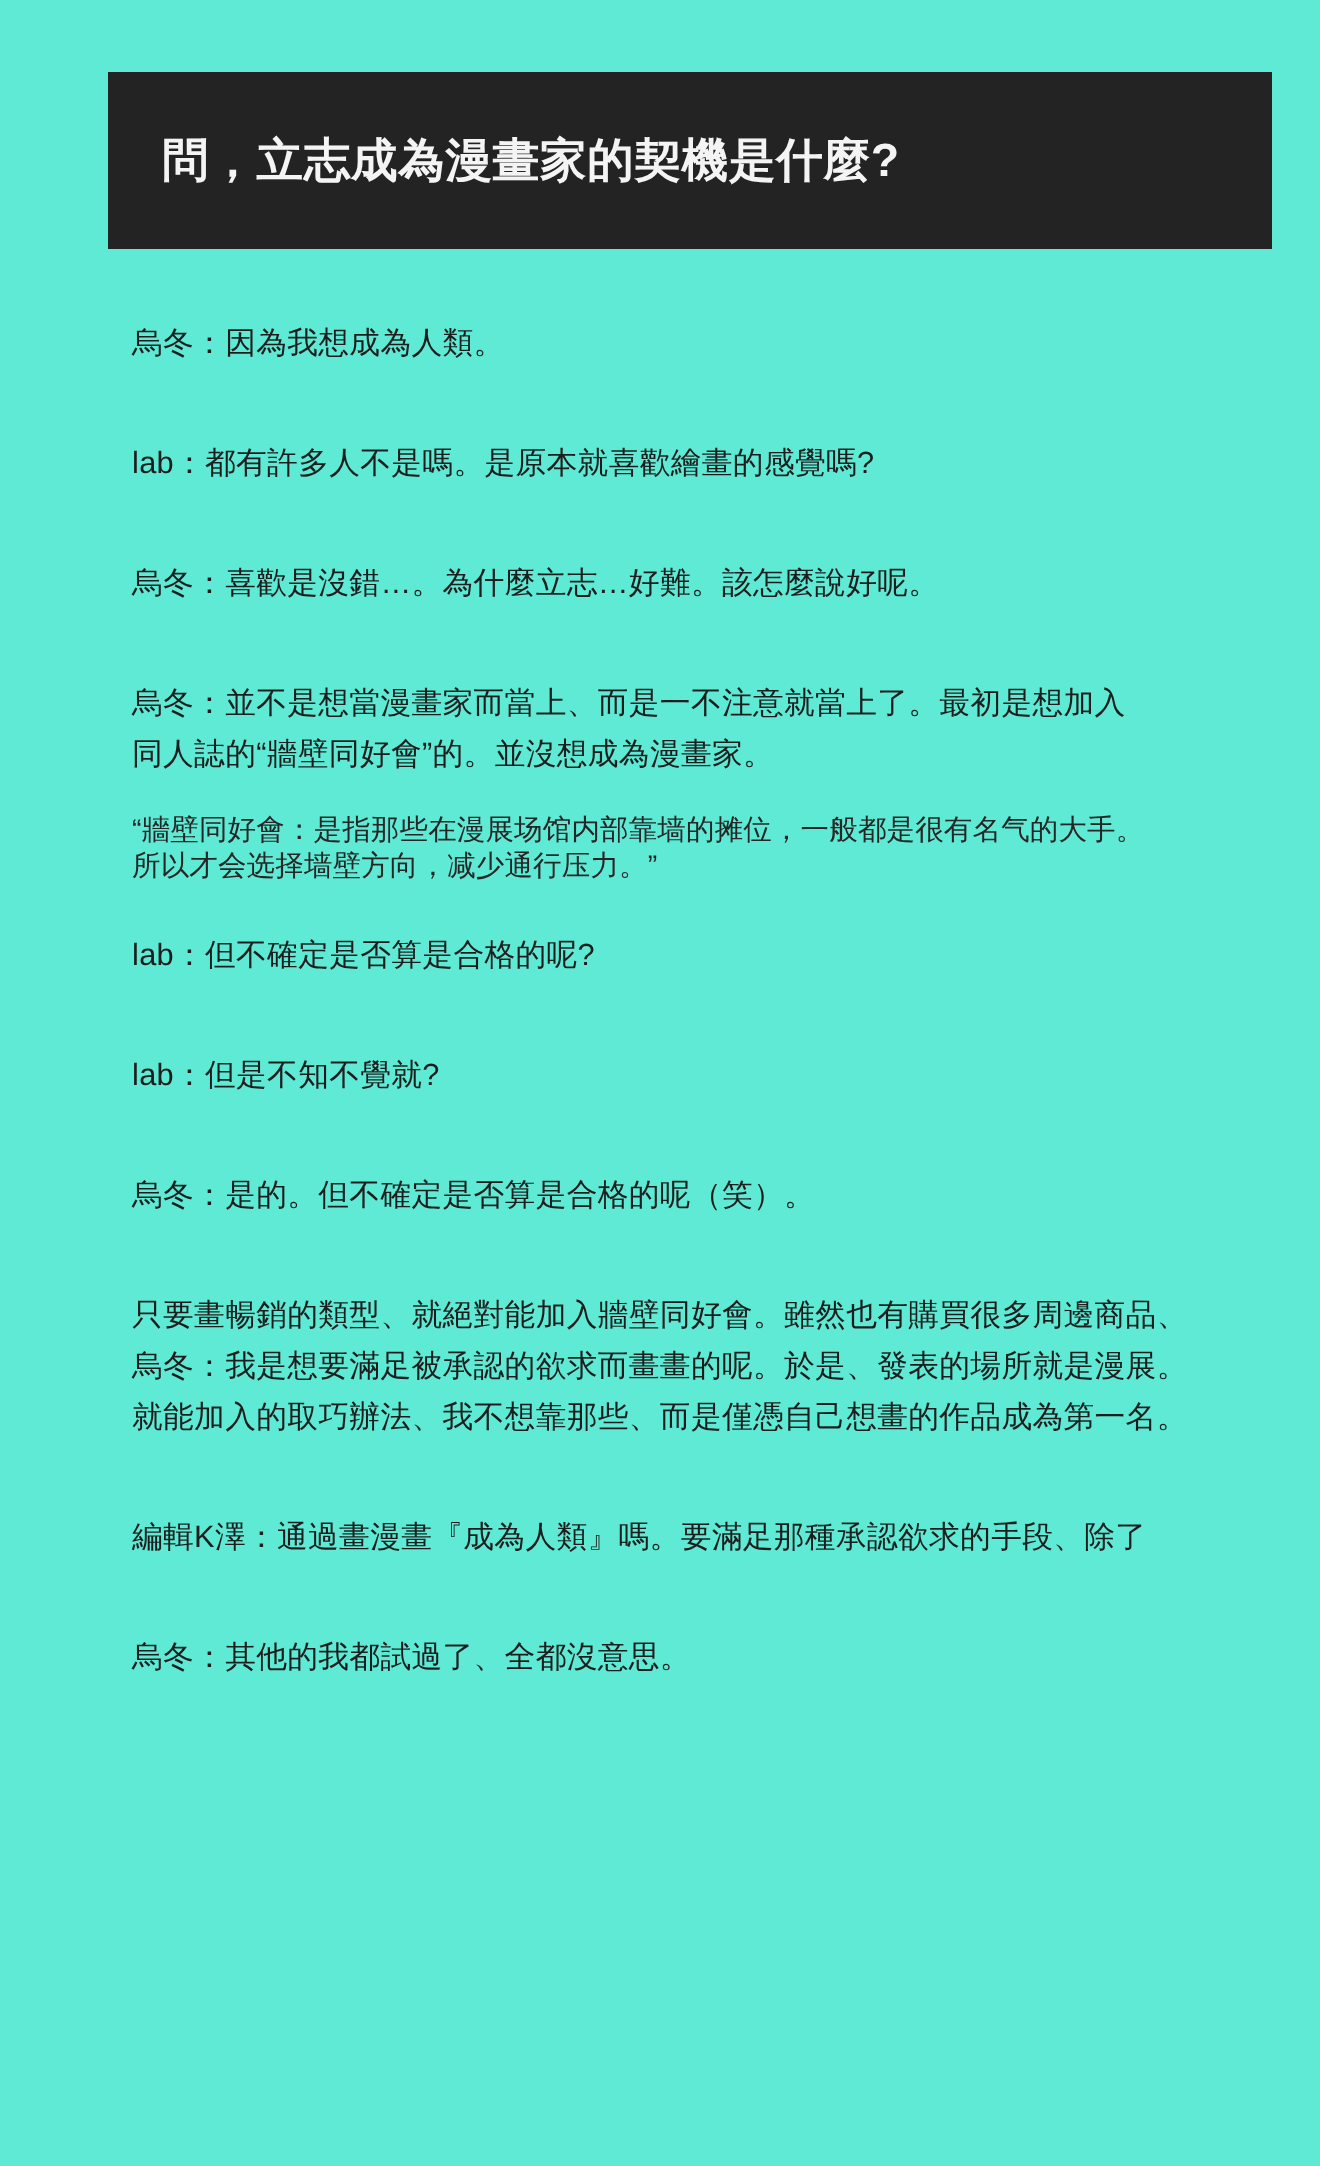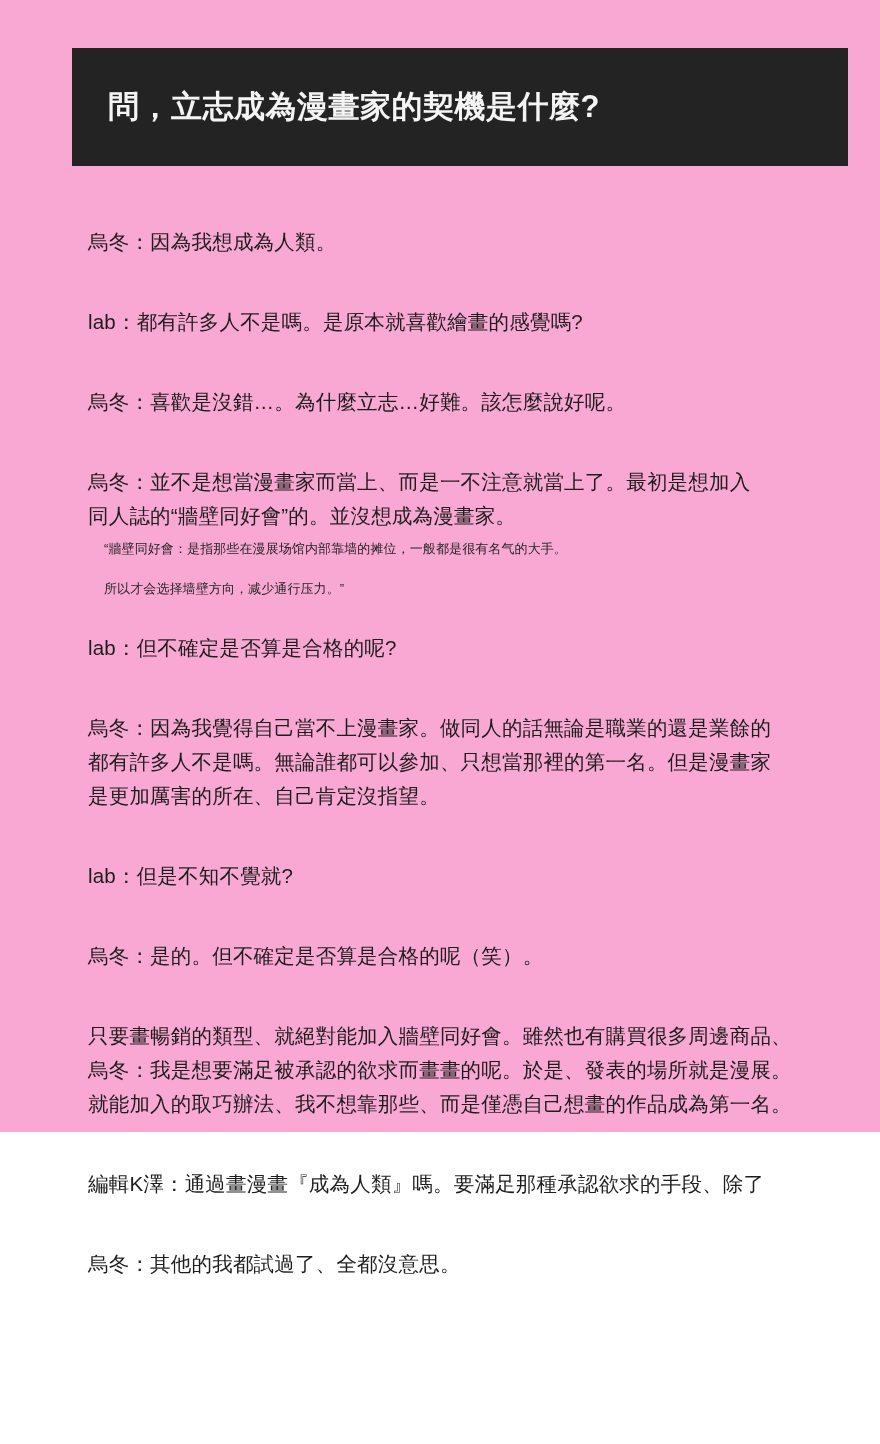--- a/index.html
+++ b/index.html
@@ -13,23 +13,23 @@
     height: 1444px;
     position: relative;
     font-family: "Liberation Sans", "DejaVu Sans", sans-serif;
     color: #1b1b1b;
     -webkit-font-smoothing: antialiased;
     overflow: hidden;
   }
 
   .page {
     width: 880px;
-    height: 1132px;
+    height: 1444px;
     box-sizing: border-box;
-    background: #f9a8d4;
+    background: #5eead4;
     position: relative;
     text-decoration: underline;
   }
 
   
   .banner {
     position: absolute;
     left: 72px;
     top: 48px;
     width: 776px;
@@ -46,48 +46,48 @@
     line-height: 1.2;
     margin-left: 36px;
     white-space: nowrap;
     font-family: "Liberation Sans", "DejaVu Sans", sans-serif;
   }
 
   
   .content {
     position: absolute;
     left: 88px;
-    top: 225px;
+    top: 212px;
     width: 710px;
   }
 
   .para {
     font-size: 20.5px;
     line-height: 34px;
     color: #1d1d1d;
     letter-spacing: 0.2px;
     margin: 0;
     text-align: left;
     word-break: break-all;
   }
 
   .block {
     margin-bottom: 46px;
   }
   .block.tight {
-    margin-bottom: 18px;
+    margin-bottom: 36px;
   }
 
   
   .note {
-    font-size: 13px;
+    font-size: 19px;
     line-height: 24px;
     color: #262626;
     letter-spacing: 0.1px;
-    margin: 16px;
+    margin: 0;
   }
   .note-block {
     margin-top: -14px;
     margin-bottom: 30px;
   }
 </style>
 </head>
 <body>
 
 <div class="page">
@@ -117,25 +117,20 @@
 
     <div class="note-block">
       <p class="note">“牆壁同好會：是指那些在漫展场馆内部靠墙的摊位，一般都是很有名气的大手。</p>
       <p class="note">所以才会选择墙壁方向，减少通行压力。”</p>
     </div>
 
     <div class="block">
       <p class="para">lab：但不確定是否算是合格的呢?</p>
     </div>
 
-    <div class="block">
-      <p class="para">烏冬：因為我覺得自己當不上漫畫家。做同人的話無論是職業的還是業餘的</p>
-      <p class="para">都有許多人不是嗎。無論誰都可以參加、只想當那裡的第一名。但是漫畫家</p>
-      <p class="para">是更加厲害的所在、自己肯定沒指望。</p>
-    </div>
 
     <div class="block">
       <p class="para">lab：但是不知不覺就?</p>
     </div>
 
     <div class="block">
       <p class="para">烏冬：是的。但不確定是否算是合格的呢（笑）。</p>
     </div>
 
     <div class="block">

